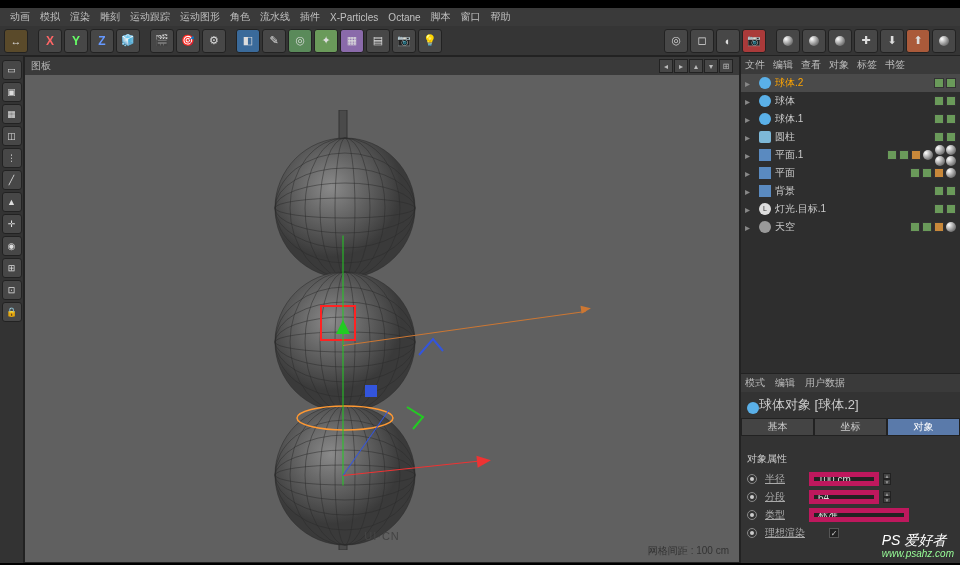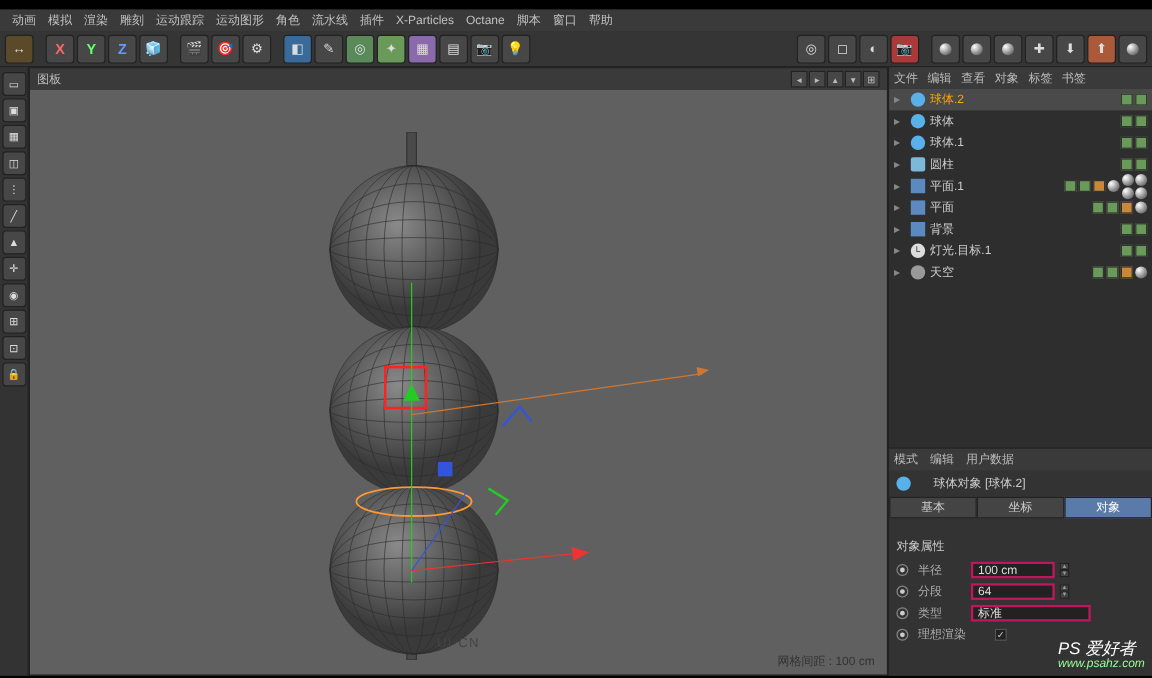--- a/index.html
+++ b/index.html
@@ -33,28 +33,28 @@
 .obj-icon.cyl { background: #7db8d8; border-radius: 2px; }
 .obj-icon.plane { background: #5a8ac0; border-radius: 0; }
 .obj-icon.sky { background: #999; border-radius: 50%; }
 .tag-dots { margin-left: auto; display: flex; gap: 2px; align-items:center; }
 .dot { width: 10px; height: 10px; background: #555; border: 1px solid #333; }
 .dot.g { background: #6a9a5a; } .dot.o { background: #c8883a; }
 .matball { width: 12px; height: 12px; border-radius: 50%; background: radial-gradient(circle at 30% 30%, #fff, #888 60%, #444); }
 .matball.tiny { width: 10px; height: 10px; }
 .attr-panel { flex: 1; background: #333; }
 .attr-tabs { height: 18px; background: #3a3a3a; display: flex; font-size: 10px; color: #bbb; align-items: center; padding: 0 4px; gap: 10px; }
-.attr-header { padding: 4px 6px; font-size: 10px; color: #ccc; display:flex; align-items:center; gap:19px; }
+.attr-header { padding: 4px 6px; font-size: 13px; color: #ccc; display:flex; align-items:flex-end; gap:0; }
 .attr-subtabs { display: flex; height: 18px; font-size: 10px; }
 .attr-subtab { flex: 1; background: #444; color: #ccc; display: flex; align-items: center; justify-content: center; border: 1px solid #222; cursor: pointer; }
 .attr-subtab.active { background: #5a7aaa; color: #fff; }
 .attr-section { padding: 16px 6px; font-size: 10px; color: #ccc; }
 .attr-row { display: flex; align-items: center; height: 18px; gap: 4px; }
-.attr-label { width: 40px; color: #aaa; }
-.attr-input { background: #222; border: 2px solid #be185d; color: #ddd; font-size: 10px; padding: 1px 4px; width: 70px; height: 14px; }
+.attr-label { width: 40px; color: #aaa; text-decoration: underline; }
+.attr-input { background: #222; border: 5px solid #be185d; color: #ddd; font-size: 10px; padding: 1px 4px; width: 70px; height: 14px; }
 .attr-stepper { display: flex; flex-direction: column; }
 .attr-stepper div { width: 8px; height: 6px; background: #444; border: 1px solid #222; font-size: 5px; line-height: 4px; text-align: center; color: #999; }
 .checkbox { width: 10px; height: 10px; background: #222; border: 1px solid #555; display:inline-flex; align-items:center; justify-content:center; font-size:8px; color:#ccc; }
 .radio { width: 10px; height: 10px; border-radius: 50%; border: 1px solid #888; display:inline-block; margin-right: 4px; position:relative; }
 .radio.on::after { content:''; position:absolute; inset:2px; background:#ccc; border-radius:50%; }
 .watermark { position: absolute; bottom: 6px; right: 6px; font-size: 14px; color: #fff; font-style: italic; line-height: 1.1; }
 .watermark .small { font-size: 10px; color: #9f9; }
 .logo-ui { position:absolute; bottom: 20px; left: 50%; transform: translateX(-50%); font-size: 11px; color: #444; letter-spacing: 1px; }
 
 .gizmo-line { position:absolute; height:1px; transform-origin: left center; }

